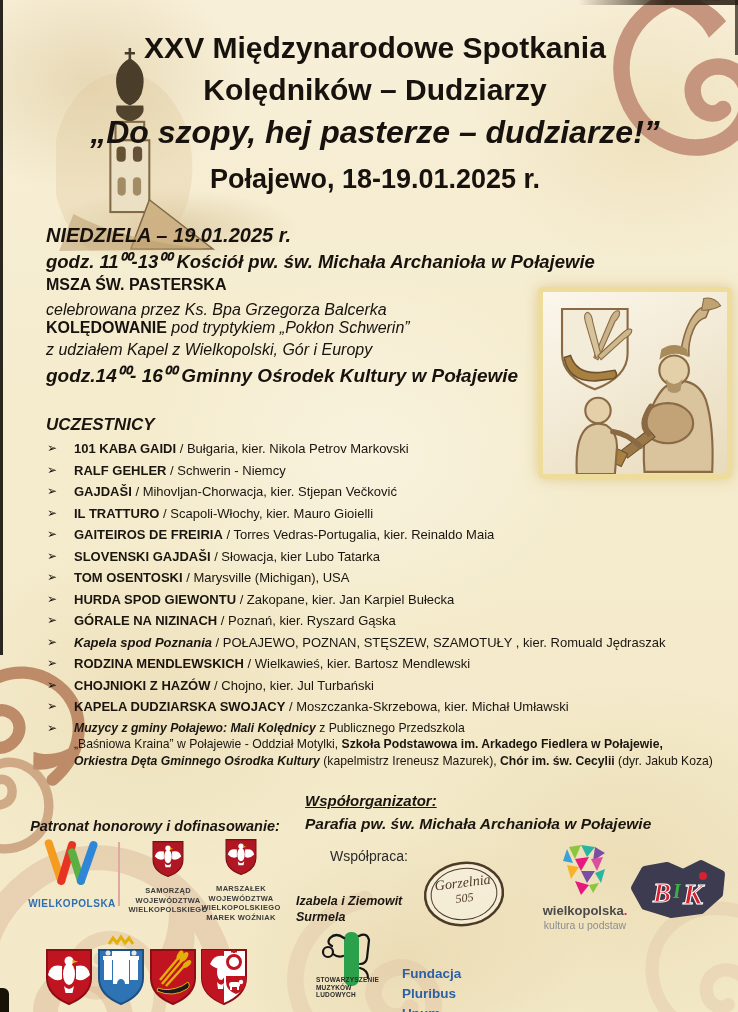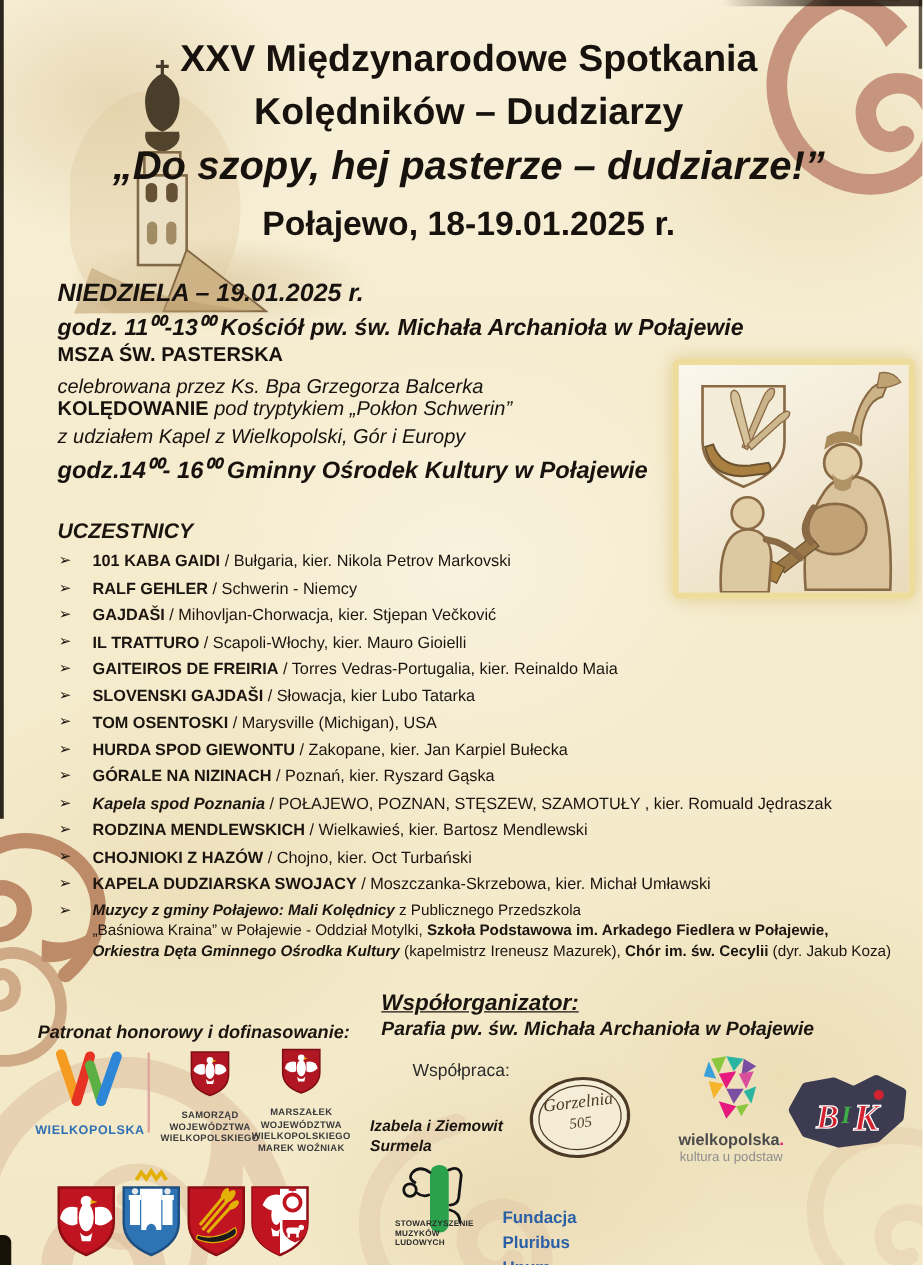--- a/index.html
+++ b/index.html
@@ -68,21 +68,21 @@
     background:linear-gradient(150deg,#fbf7ec 0%,#f1e8d2 55%,#e8dabb 100%);
     box-shadow:0 0 14px rgba(206,174,92,.55);}
   .piper-frame svg{display:block;width:100%;height:100%;}
 
   
   .church{left:56px;top:46px;width:160px;height:205px;z-index:2;opacity:.95;}
   .church-wash{left:60px;top:185px;width:280px;height:85px;z-index:2;
     background:radial-gradient(60% 60% at 40% 50%, rgba(190,160,105,.38), transparent 75%);}
 
   
-  .coorg-label{left:305px;top:792px;z-index:5;font-size:18px;font-weight:bold;font-style:italic;text-decoration:underline;}
+  .coorg-label{left:305px;top:792px;z-index:5;font-size:15px;font-weight:bold;font-style:italic;text-decoration:underline;}
   .coorg-name {left:305px;top:815px;z-index:5;font-size:15.5px;font-weight:bold;font-style:italic;}
   .patron-label{left:26px;top:818px;width:258px;z-index:5;font-size:14.5px;font-weight:bold;font-style:italic;text-align:center;}
 
   .wlkp{left:28px;top:838px;width:88px;z-index:5;text-align:center;}
   .wlkp .wlkp-label{margin-top:6px;font-size:10px;font-weight:bold;color:#2e6fb3;letter-spacing:.5px;}
   .divider{left:118px;top:842px;width:2px;height:64px;background:#dfa9a2;z-index:5;}
   .crest-blk{z-index:5;text-align:center;}
   .crest-blk .cap{font-size:7.5px;font-weight:bold;color:#3b3b3b;line-height:9.5px;letter-spacing:.3px;margin-top:4px;}
   #crest-samorzad{left:122px;top:840px;width:92px;}
   #crest-marszalek{left:192px;top:838px;width:98px;}
@@ -201,21 +201,21 @@
       <li><span class="bullet">➢</span><span class="ptxt"><span class="b">RALF GEHLER</span><span> / Schwerin - Niemcy</span></span></li>
       <li><span class="bullet">➢</span><span class="ptxt"><span class="b">GAJDAŠI</span><span> / Mihovljan-Chorwacja, kier. Stjepan Večković</span></span></li>
       <li><span class="bullet">➢</span><span class="ptxt"><span class="b">IL TRATTURO</span><span> / Scapoli-Włochy, kier. Mauro Gioielli</span></span></li>
       <li><span class="bullet">➢</span><span class="ptxt"><span class="b">GAITEIROS DE FREIRIA</span><span> / Torres Vedras-Portugalia, kier. Reinaldo Maia</span></span></li>
       <li><span class="bullet">➢</span><span class="ptxt"><span class="b">SLOVENSKI GAJDAŠI</span><span> / Słowacja, kier Lubo Tatarka</span></span></li>
       <li><span class="bullet">➢</span><span class="ptxt"><span class="b">TOM OSENTOSKI</span><span> / Marysville (Michigan), USA</span></span></li>
       <li><span class="bullet">➢</span><span class="ptxt"><span class="b">HURDA SPOD GIEWONTU</span><span> / Zakopane, kier. Jan Karpiel Bułecka</span></span></li>
       <li><span class="bullet">➢</span><span class="ptxt"><span class="b">GÓRALE NA NIZINACH</span><span> / Poznań, kier. Ryszard Gąska</span></span></li>
       <li><span class="bullet">➢</span><span class="ptxt"><span class="b i">Kapela spod Poznania</span><span> / POŁAJEWO, POZNAN, STĘSZEW, SZAMOTUŁY ,  kier. Romuald Jędraszak</span></span></li>
       <li><span class="bullet">➢</span><span class="ptxt"><span class="b">RODZINA MENDLEWSKICH</span><span> / Wielkawieś, kier. Bartosz Mendlewski</span></span></li>
-      <li><span class="bullet">➢</span><span class="ptxt"><span class="b">CHOJNIOKI Z HAZÓW</span><span> / Chojno, kier. Oct Turbański</span></span></li>
+      <li><span class="bullet">➢</span><span class="ptxt"><span class="b">CHOJNIOKI Z HAZÓW</span><span> / Chojno, kier. Jul Turbański</span></span></li>
       <li><span class="bullet">➢</span><span class="ptxt"><span class="b">KAPELA DUDZIARSKA SWOJACY</span><span> / Moszczanka-Skrzebowa, kier. Michał Umławski</span></span></li>
       <li class="small"><span class="bullet">➢</span><span class="ptxt"><span class="b i">Muzycy z gminy Połajewo: Mali Kolędnicy</span><span> z Publicznego Przedszkola</span><br><span>„Baśniowa Kraina” w Połajewie - Oddział Motylki, </span><span class="b">Szkoła Podstawowa im. Arkadego Fiedlera w Połajewie,</span><br><span class="b i">Orkiestra Dęta Gminnego Ośrodka Kultury</span><span> (kapelmistrz Ireneusz Mazurek), </span><span class="b">Chór im. św. Cecylii</span><span> (dyr. Jakub Koza)</span></span></li>
     </ul>
 
   <div class="abs coorg-label">Współorganizator:</div>
   <div class="abs coorg-name">Parafia pw. św. Michała Archanioła w Połajewie</div>
 
   <div class="abs patron-label">Patronat honorowy i dofinasowanie:</div>
 
   <div class="abs wlkp">

